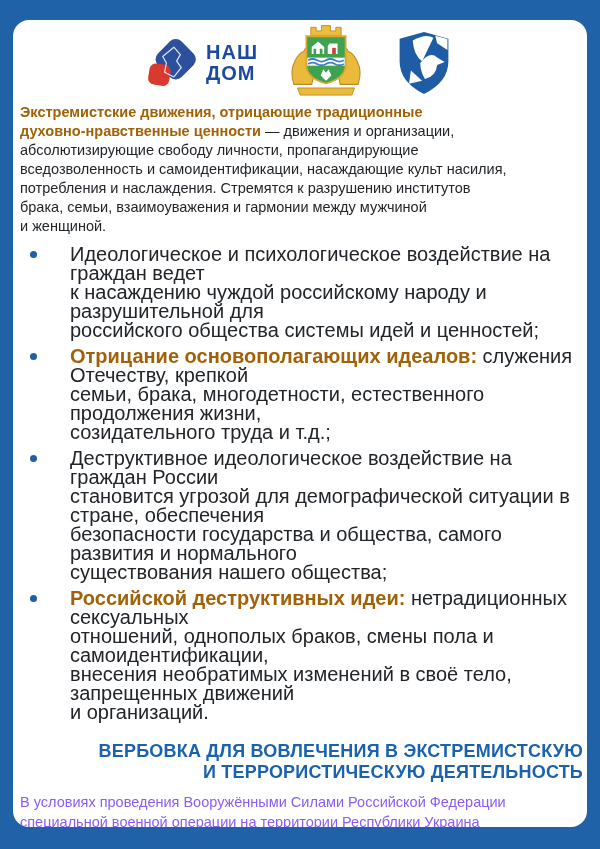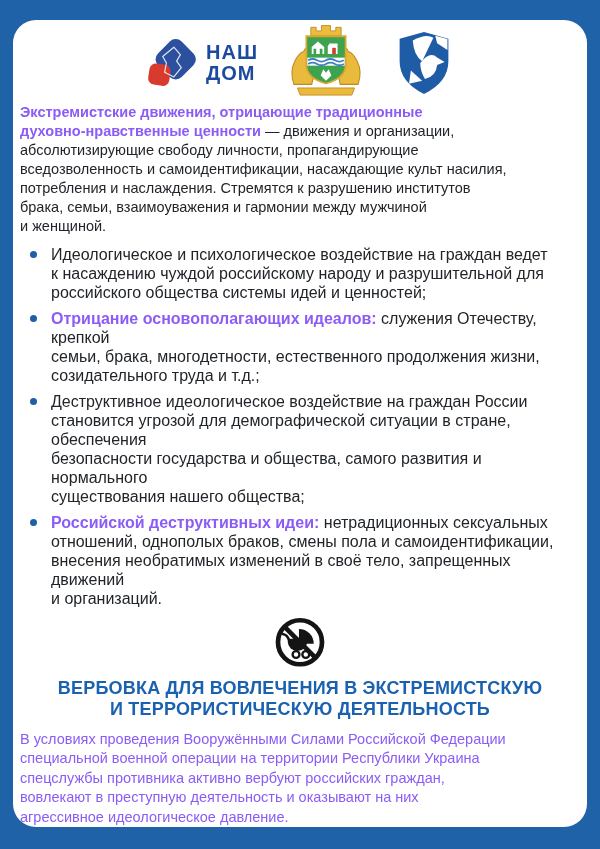--- a/index.html
+++ b/index.html
@@ -7,55 +7,55 @@
     width:600px;height:849px;
     font-family:"Liberation Sans", sans-serif;
     -webkit-font-smoothing:antialiased;
   }
   .page{
     position:relative;width:600px;height:849px;
     background:#2062a7;
   }
   .sheet{
     position:absolute;left:13px;top:20px;right:13px;bottom:22px;
-    background:#ffffff;border-radius:23px;overflow:hidden;
+    background:#ffffff;border-radius:16px;overflow:hidden;
     display:flex;flex-direction:column;
   }
   
   .logos{
     height:76px;margin-top:5px;
     display:flex;align-items:center;justify-content:center;gap:22px;
   }
   .nashdom{display:flex;align-items:center;gap:8px;}
   .nashdom-text{
     color:#1c4a9e;font-weight:bold;font-size:20px;line-height:21px;
     letter-spacing:1px;white-space:pre-line;
   }
   
   .intro{
     margin:2px 6px 0 7px;
     font-size:14.5px;line-height:19px;color:#212529;
     white-space:pre-line;
   }
-  .intro b, .bullet-text b{color:#8b5cf6;}
+  .intro b, .bullet-text b{color:#a16207;}
   
   .bullets{list-style:none;margin:9px 6px 0 7px;padding:0;}
   .bullet-item{display:flex;margin-bottom:7px;}
   .bullet-dot{
     flex:0 0 7px;width:7px;height:7px;border-radius:50%;
     background:#1d5fa8;margin:6px 14px 0 10px;
   }
   .bullet-text{
-    font-size:16px;line-height:19px;color:#212529;white-space:pre-line;
+    font-size:20px;line-height:19px;color:#212529;white-space:pre-line;margin-left:19px;
   }
   
   .pictogram{display:block;margin:2px auto 0;}
   
   .section-heading{
-    margin:10px 4px 0 4px;text-align:center;
+    margin:10px 4px 0 4px;text-align:right;
     font-weight:bold;font-size:18px;line-height:21px;
     color:#1a62b0;white-space:pre-line;letter-spacing:0.2px;
   }
   
   .footer-par{
     margin:10px 6px 0 7px;
     font-weight:normal;font-size:14.5px;line-height:19.5px;
     color:#8b5cf6;white-space:pre-line;
   }
 </style>

